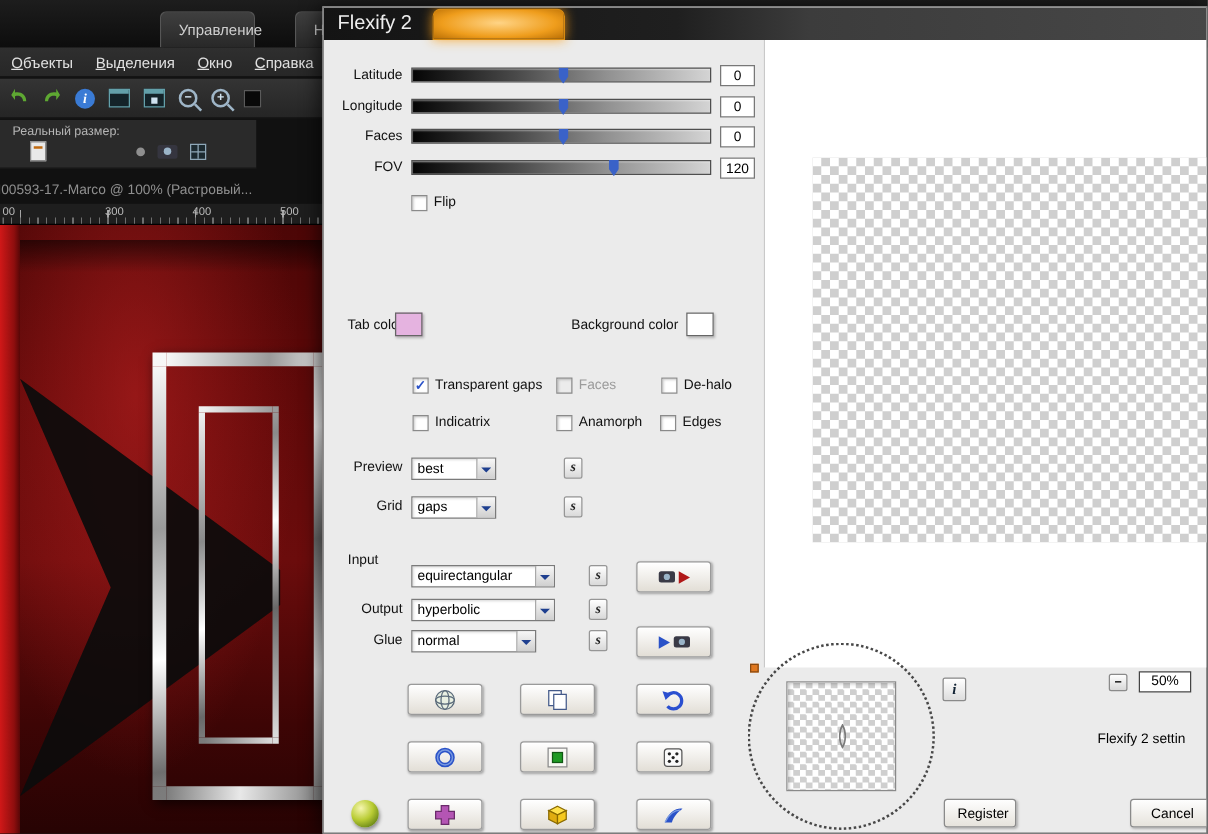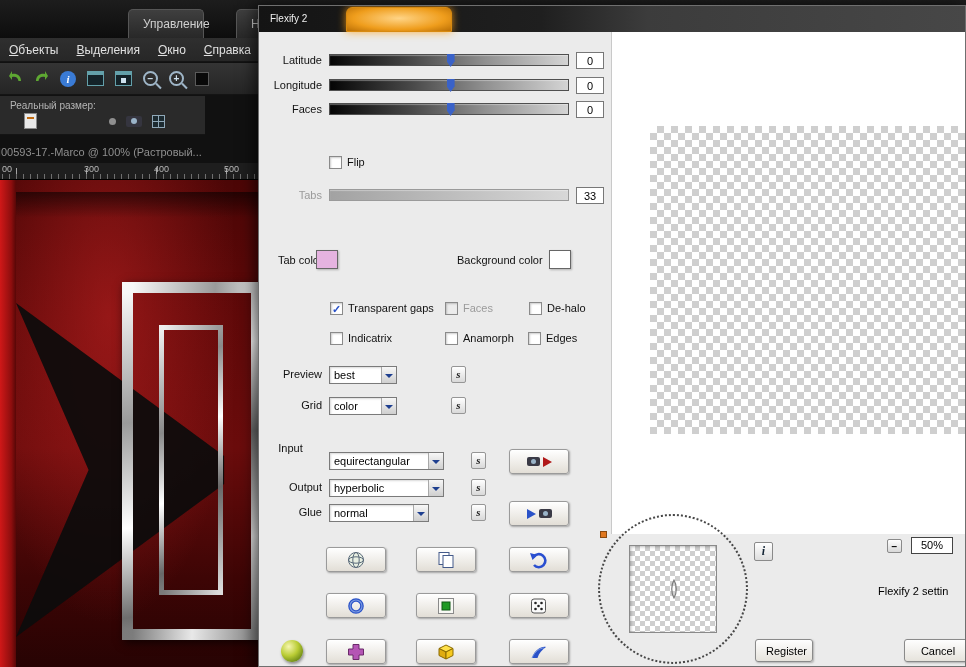--- a/index.html
+++ b/index.html
@@ -71,21 +71,21 @@
     border:11px solid; border-image:linear-gradient(125deg,#f8f8f8,#9a9a9a 25%,#ffffff 45%,#6e6e6e 62%,#e8e8e8 82%,#8a8a8a) 1;
     box-shadow:2px 3px 9px rgba(0,0,0,.65); }
   .frame-inner { position:absolute; left:26px; top:32px; width:64px; height:270px; border:5px solid;
     border-image:linear-gradient(125deg,#f0f0f0,#8a8a8a 30%,#ffffff 50%,#686868 70%,#dddddd) 1; }
 
   
   .dialog { position:absolute; left:258px; top:5px; width:708px; height:662px; background:#ebebeb;
     border:1px solid #6f6f6f; box-shadow:-4px 0 14px rgba(0,0,0,.6); overflow:hidden; z-index:10; }
   .titlebar { position:absolute; left:0; top:0; width:100%; height:26px;
     background:linear-gradient(90deg,#141414 0%,#1f1f1f 40%,#3c3c3c 55%,#474747 100%);
-    color:#efefef; font-size:10px; line-height:26px; padding-left:11px; }
+    color:#efefef; font-size:16px; line-height:26px; padding-left:11px; }
   .orange-tab { position:absolute; left:87px; top:1px; width:106px; height:25px;
     border-radius:6px 6px 0 0;
     background:radial-gradient(ellipse at 50% 45%, #ffd486, #ef9d1c 62%, #b96e04);
     box-shadow:0 0 9px rgba(255,160,20,.8); border:1px solid #d88a10; }
 
   .slabel { position:absolute; left:0; top:2px; width:63px; text-align:right; font-size:11px; color:#111; }
   .srow { position:absolute; left:0; width:352px; height:18px; }
   .sbar { position:absolute; left:70px; top:2px; width:240px; height:12px; border:1px solid #4f4f4f;
     background:linear-gradient(90deg,#050505,#4a4a4a 35%,#909090 65%,#d4d4d4);
     box-shadow:inset 0 1px 1px rgba(255,255,255,.35); }
@@ -240,31 +240,33 @@
     </div>
     <input class="sval" value="0" style="">
   </div>
   <div class="srow" style="top:95px">
     <span class="slabel">Faces</span>
     <div class="sbar">
       <div class="sthumb" style="left:49%"></div>
     </div>
     <input class="sval" value="0" style="">
   </div>
+  <div class="srow" style="top:120px">
+    <span class="slabel">FOV</span>
+    <div class="sbar">
+      <div class="sthumb" style="left:66%"></div>
+    </div>
+    <input class="sval" value="120" style="">
+  </div>
 
   <label class="chk" style="left:70px;top:149px">
     <span class="cbox"></span>
     <span>Flip</span>
   </label>
 
-  <div class="srow disabled" style="top:181px">
-    <span class="slabel">Tabs</span>
-    <div class="sbar"></div>
-    <input class="sval" value="33" style="">
-  </div>
 
   <span class="lbl" style="left:19px;top:248px">Tab color</span>
   <span class="swatch" style="left:57px;top:244px;background:#e5b3e0"></span>
   <span class="lbl" style="left:198px;top:248px">Background color</span>
   <span class="swatch" style="left:290px;top:244px;background:#ffffff"></span>
 
   <label class="chk" style="left:71px;top:295px">
     <span class="cbox">✓</span>
     <span>Transparent gaps</span>
   </label>
@@ -292,21 +294,21 @@
 
   <span class="lbl" style="left:0;top:362px;width:63px;text-align:right">Preview</span>
   <div class="drop" style="left:70px;top:360px;width:68px">
     <span class="dval">best</span>
     <span class="darrow"></span>
   </div>
   <button class="sbtn" style="left:192px;top:360px">s</button>
 
   <span class="lbl" style="left:0;top:393px;width:63px;text-align:right">Grid</span>
   <div class="drop" style="left:70px;top:391px;width:68px">
-    <span class="dval">color</span>
+    <span class="dval">gaps</span>
     <span class="darrow"></span>
   </div>
   <button class="sbtn" style="left:192px;top:391px">s</button>
 
   <span class="lbl" style="left:0;top:436px;width:63px;text-align:center">Input</span>
   <div class="drop" style="left:70px;top:446px;width:115px">
     <span class="dval">equirectangular</span>
     <span class="darrow"></span>
   </div>
   <button class="sbtn" style="left:212px;top:446px">s</button>

